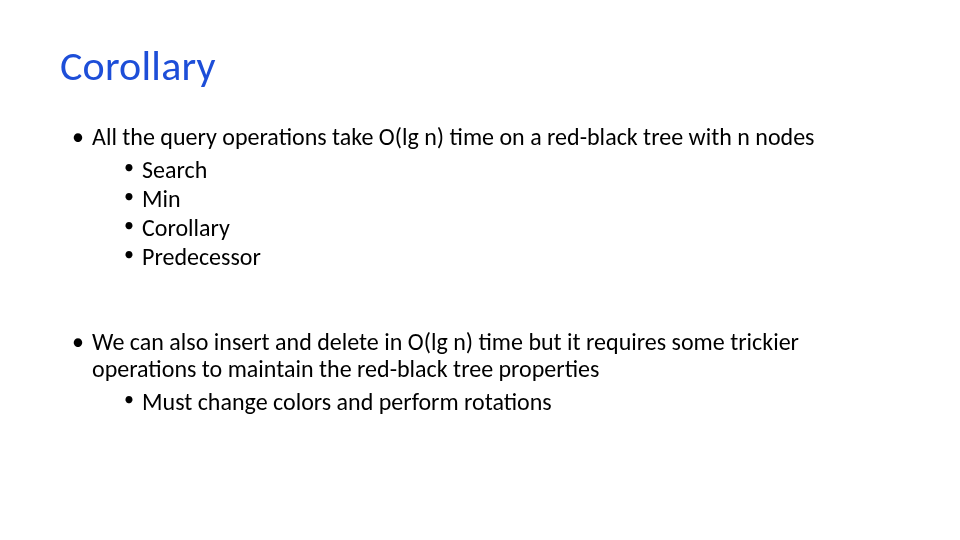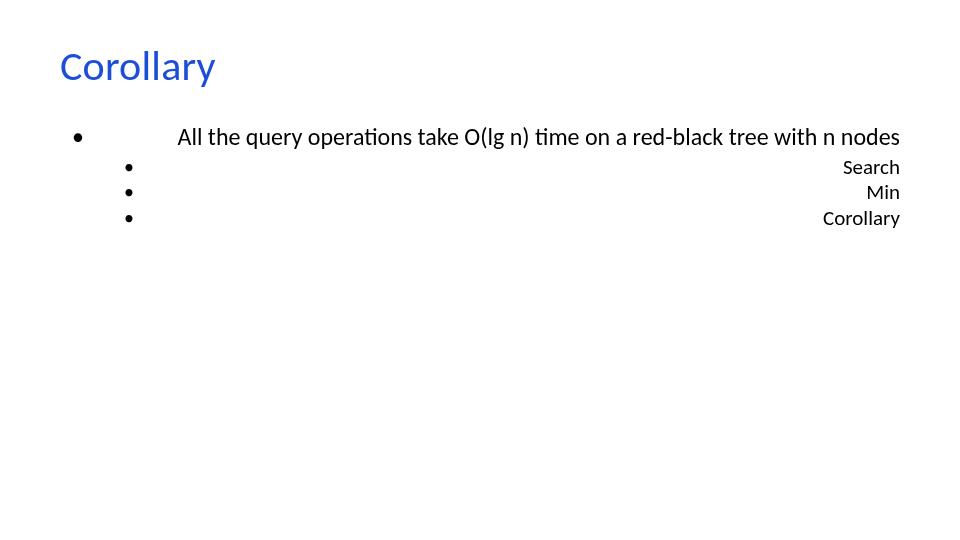--- a/index.html
+++ b/index.html
@@ -23,21 +23,20 @@
     font-size: 42px;
     font-weight: 400;
     color: #1d4ed8;
     margin: 0 0 32px 0;
     letter-spacing: 0.2px;
   }
   ul.level1 {
     list-style: none;
     margin: 0;
     padding: 0 0 0 18px;
-    text-align: right;
   }
   ul.level1 > li {
     position: relative;
     font-size: 24px;
     line-height: 1.15;
     margin-bottom: 4px;
     padding-left: 14px;
   }
   ul.level1 > li::before {
     content: "•";
@@ -46,21 +45,21 @@
     top: 0;
     font-size: 24px;
   }
   ul.level2 {
     list-style: none;
     margin: 4px 0 28px 0;
     padding: 0 0 0 36px;
   }
   ul.level2 > li {
     position: relative;
-    font-size: 21px;
+    font-size: 24px;
     line-height: 1.22;
     padding-left: 14px;
   }
   ul.level2 > li::before {
     content: "•";
     position: absolute;
     left: -4px;
     top: 0;
     font-size: 20px;
   }
@@ -74,19 +73,28 @@
 <div class="slide">
   <h1 class="title">Corollary</h1>
 
   <ul class="level1">
     <li>
       <span>All the query operations take O(lg n) time on a red-black tree with n nodes</span>
       <ul class="level2">
         <li>Search</li>
         <li>Min</li>
         <li>Corollary</li>
+        <li>Predecessor</li>
       </ul>
     </li>
   </ul>
 
   <div class="gap"></div>
 
+  <ul class="level1">
+    <li>
+      <span>We can also insert and delete in O(lg n) time but it requires some trickier operations to maintain the red-black tree properties</span>
+      <ul class="level2">
+        <li>Must change colors and perform rotations</li>
+      </ul>
+    </li>
+  </ul>
 </div>
 
 </body></html>

